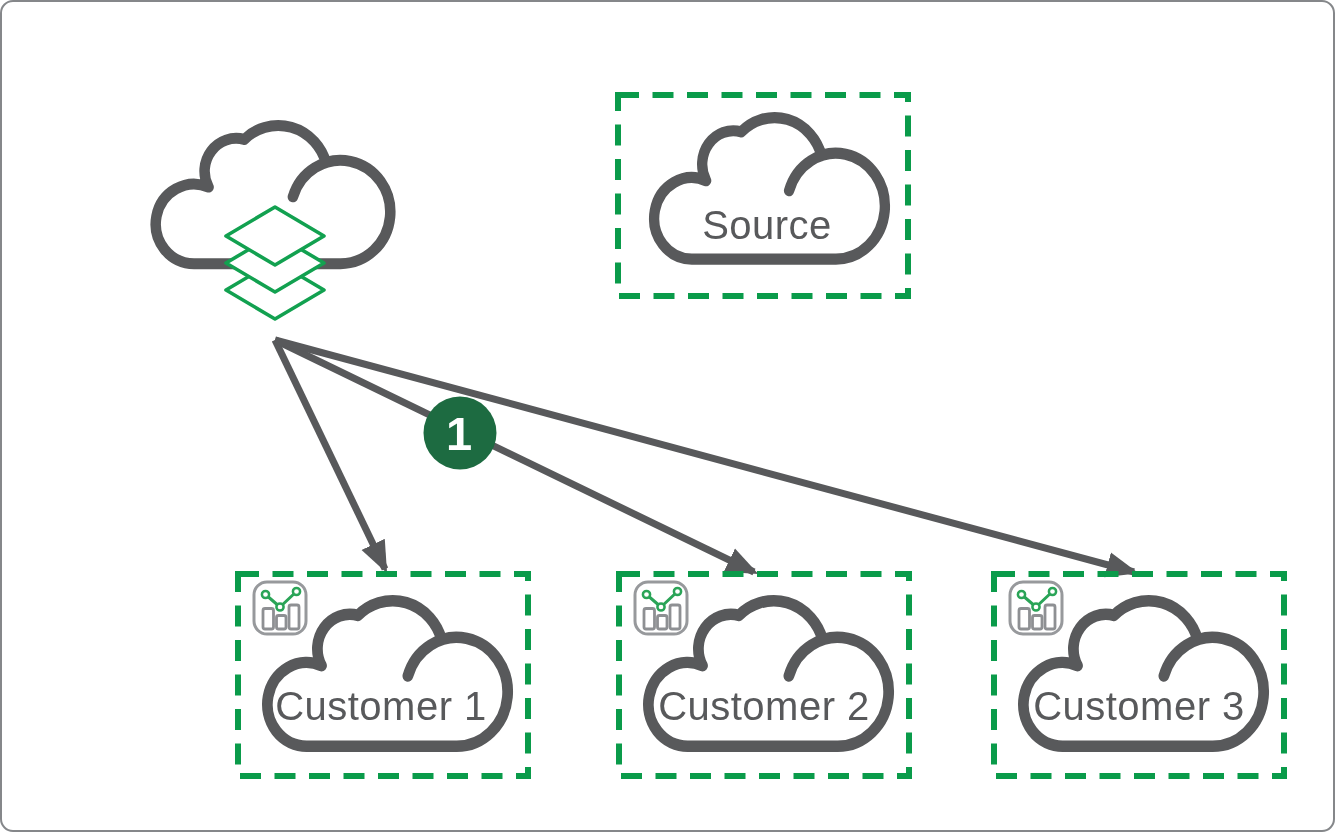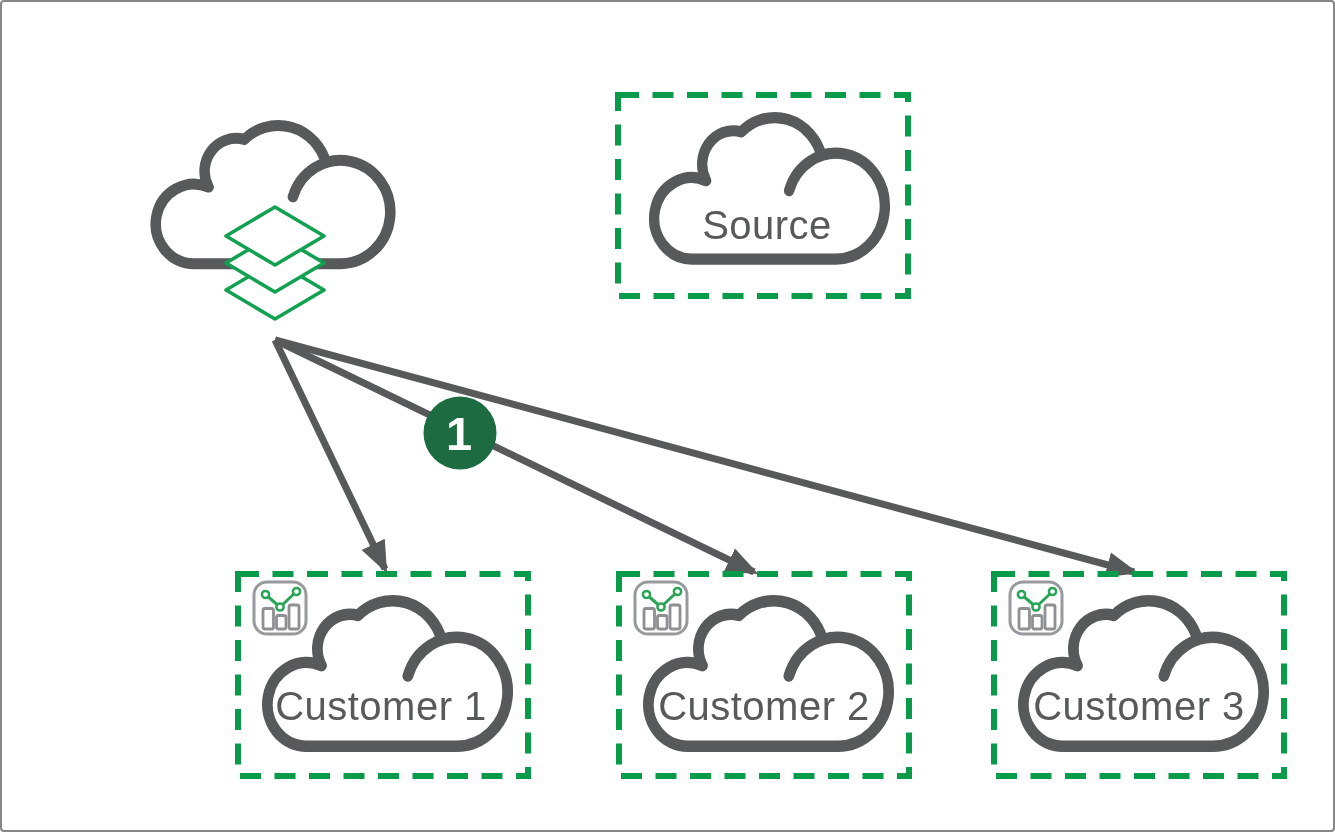--- a/index.html
+++ b/index.html
@@ -3,21 +3,21 @@
 <meta charset="utf-8">
 <style>
   html,body{margin:0;padding:0;background:#ffffff;}
   body{font-family:"Liberation Sans","DejaVu Sans",sans-serif;}
   .canvas{
     position:relative;
     width:1335px;height:832px;
     box-sizing:border-box;
     background:#ffffff;
     border:2px solid #85878a;
-    border-radius:4px;
+    border-radius:13px;
     overflow:hidden;
   }
   svg{display:block;}
   .cloud-stroke{fill:none;stroke:#58595b;stroke-width:11;stroke-linecap:round;stroke-linejoin:round;}
   .dashed-box{fill:none;stroke:#0a9b4a;stroke-width:6;stroke-dasharray:21 13.5;}
   .layer{fill:#ffffff;stroke:#12a150;stroke-width:3.6;stroke-linejoin:round;}
   .arrow-line{stroke:#58595b;stroke-width:7;fill:none;}
   .arrow-head{fill:#58595b;}
   .node-label{fill:#58595b;font-size:40px;text-anchor:middle;letter-spacing:0.5px;}
   .badge-circle{fill:#1d6b41;}

